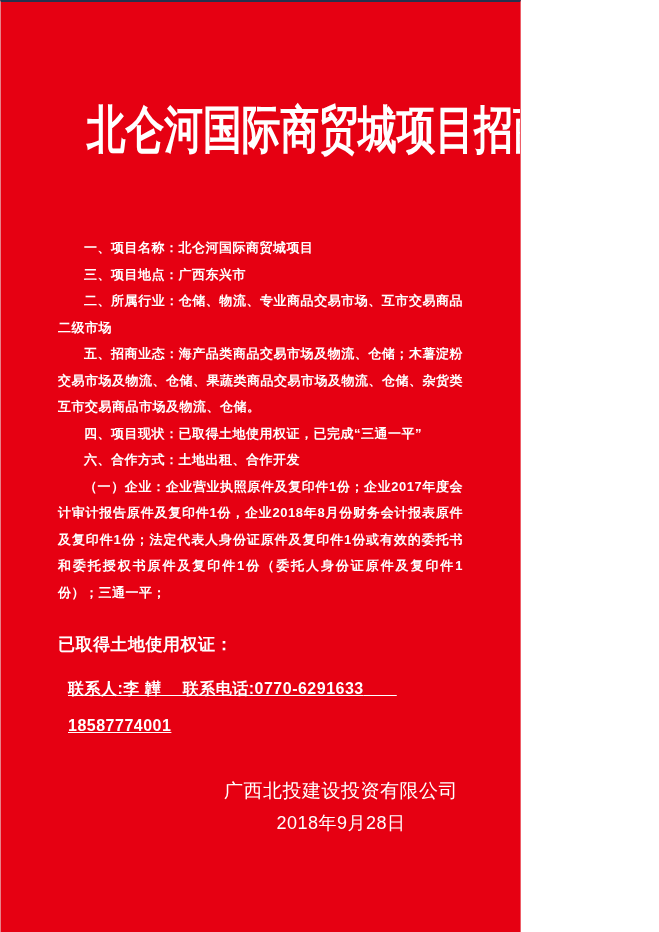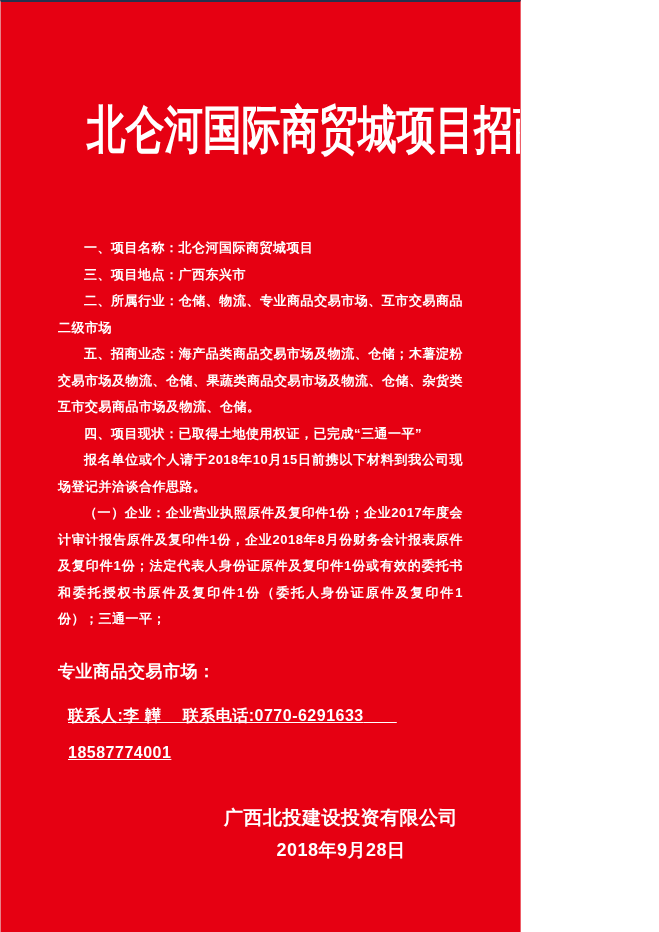--- a/index.html
+++ b/index.html
@@ -56,21 +56,21 @@
   .contact-line {
     margin: 10px;
     font-size: 16px;
     line-height: 37px;
     text-decoration: underline;
   }
   .signature {
     margin: 33px 62px 0 auto;
     width: max-content;
     text-align: center;
-    font-weight: bold;
+    font-weight: normal;
     letter-spacing: 0.5px;
   }
   .company {
     margin: 0;
     font-size: 19px;
     line-height: 28px;
   }
   .pub-date {
     margin: 4px;
     font-size: 18px;
@@ -85,26 +85,26 @@
   <div class="title-wrap">
     <span class="title-text">北仑河国际商贸城项目招商公告</span>
   </div>
 
   <div class="body-text">
     <p>一、项目名称：北仑河国际商贸城项目</p>
     <p>三、项目地点：广西东兴市</p>
     <p>二、所属行业：仓储、物流、专业商品交易市场、互市交易商品二级市场</p>
     <p>五、招商业态：海产品类商品交易市场及物流、仓储；木薯淀粉交易市场及物流、仓储、果蔬类商品交易市场及物流、仓储、杂货类互市交易商品市场及物流、仓储。</p>
     <p>四、项目现状：已取得土地使用权证，已完成“三通一平”</p>
-    <p>报名单位或个人请于2018年10月15日前携以下材料到我公司现场登记并洽谈合作思路。</p>
+    <p>六、合作方式：土地出租、合作开发</p>
     <p>（一）企业：企业营业执照原件及复印件1份；企业2017年度会计审计报告原件及复印件1份，企业2018年8月份财务会计报表原件及复印件1份；法定代表人身份证原件及复印件1份或有效的委托书和委托授权书原件及复印件1份（委托人身份证原件及复印件1份）；三通一平；</p>
   </div>
 
   <div class="contact">
-    <p class="contact-heading">专业商品交易市场：</p>
+    <p class="contact-heading">已取得土地使用权证：</p>
     <p class="contact-line">联系人:李 韡　 联系电话:0770-6291633　　18587774001</p>
   </div>
 
   <div class="signature">
     <p class="company">广西北投建设投资有限公司</p>
     <p class="pub-date">2018年9月28日</p>
   </div>
 
 </div>
 

